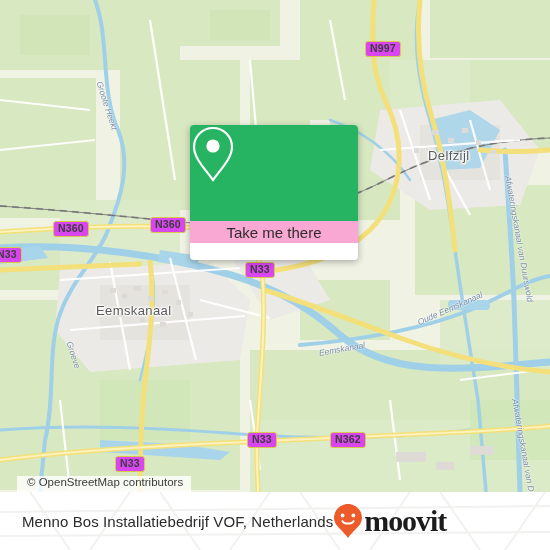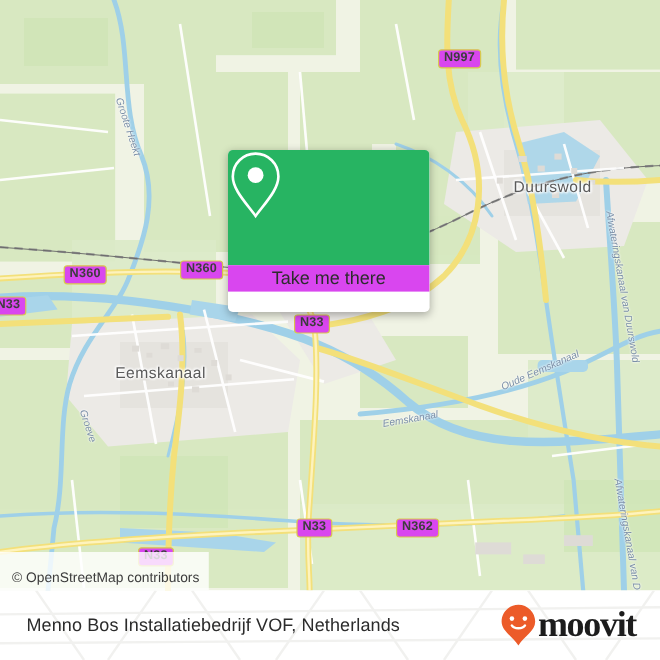--- a/index.html
+++ b/index.html
@@ -26,31 +26,31 @@
            border-radius:3px; color:#3d3d3d; font-size:10.5px; font-weight:bold;
            padding:1px 4px 1.5px 4px; line-height:1.05; letter-spacing:.2px;
            white-space:nowrap; }
 
   
   #card{ position:absolute; left:190px; top:125px; width:168px; height:135px;
          border-radius:4px; overflow:hidden; background:#fff;
          box-shadow:0 2px 7px rgba(0,0,0,.30); }
   #card-top{ height:96px; background:#27b462; display:flex;
              align-items:center; justify-content:center; }
-  #card-btn{ height:22px; background:#d946ef; display:flex; align-items:center;
+  #card-btn{ height:22px; background:#f9a8d4; display:flex; align-items:center;
              justify-content:center; font-size:15px; color:#2d2d2d; cursor:pointer; }
 
   
-  #attrib{ position:absolute; left:0; bottom:0; background:rgba(255,255,255,.80);
-           font-size:11.5px; color:#3c3c3c; padding:16px 8px 4px 10px; }
+  #attrib{ position:absolute; left:17px; bottom:0; background:rgba(255,255,255,.80);
+           font-size:11.5px; color:#3c3c3c; padding:0 8px 4px 10px; }
 
   
   #footer{ position:absolute; left:0; top:492px; width:550px; height:58px;
            background:#fff; display:flex; align-items:center;
-           justify-content:space-between; padding:0 20px 0 22px; overflow:hidden; }
+           justify-content:flex-start; padding:0 20px 0 22px; overflow:hidden; }
   #footer-bg{ position:absolute; left:0; top:0; width:550px; height:58px; }
   #ftitle{ position:relative; font-size:15px; color:#2b2b2b; letter-spacing:.1px; }
   #brand{ position:relative; display:flex; align-items:center; gap:1px;font-family:Liberation Serif, serif; }
   #brand-word{ font-size:30px; font-weight:bold; color:#1c1c1c; letter-spacing:-1.1px; }
 </style>
 </head>
 <body>
 
 <div id="root">
 
@@ -186,21 +186,21 @@
           <rect x="460" y="160" width="6" height="5"></rect>
         <rect x="490" y="150" width="6" height="4"></rect>
           <rect x="414" y="148" width="5" height="5"></rect>
         <rect x="396" y="452" width="30" height="10"></rect>
           <rect x="436" y="462" width="18" height="8"></rect>
         <rect x="470" y="446" width="24" height="9"></rect>
       </g>
     </svg>
 
     <div class="lbl city" style="left:96px;top:303px;">Eemskanaal</div>
-    <div class="lbl city" style="left:428px;top:148px;">Duurswold</div>
+    <div class="lbl city" style="left:428px;top:148px;">Delfzijl</div>
 
     <div class="lbl water" style="left:104px;top:80px;transform:rotate(72deg);transform-origin:0 0;">Groote Heekt</div>
     <div class="lbl water" style="left:74px;top:340px;transform:rotate(72deg);transform-origin:0 0;">Groeve</div>
     <div class="lbl water" style="left:318px;top:348px;transform:rotate(-10deg);transform-origin:0 0;">Eemskanaal</div>
     <div class="lbl water" style="left:416px;top:318px;transform:rotate(-24deg);transform-origin:0 0;">Oude Eemskanaal</div>
     <div class="lbl water" style="left:513px;top:175px;transform:rotate(80deg);transform-origin:0 0;">Afwateringskanaal van Duurswold</div>
     <div class="lbl water" style="left:520px;top:398px;transform:rotate(80deg);transform-origin:0 0;">Afwateringskanaal van Duurswold</div>
 
     <div class="shield" style="left:365px;top:41px;">N997</div>
     <div class="shield" style="left:53px;top:221px;">N360</div>

